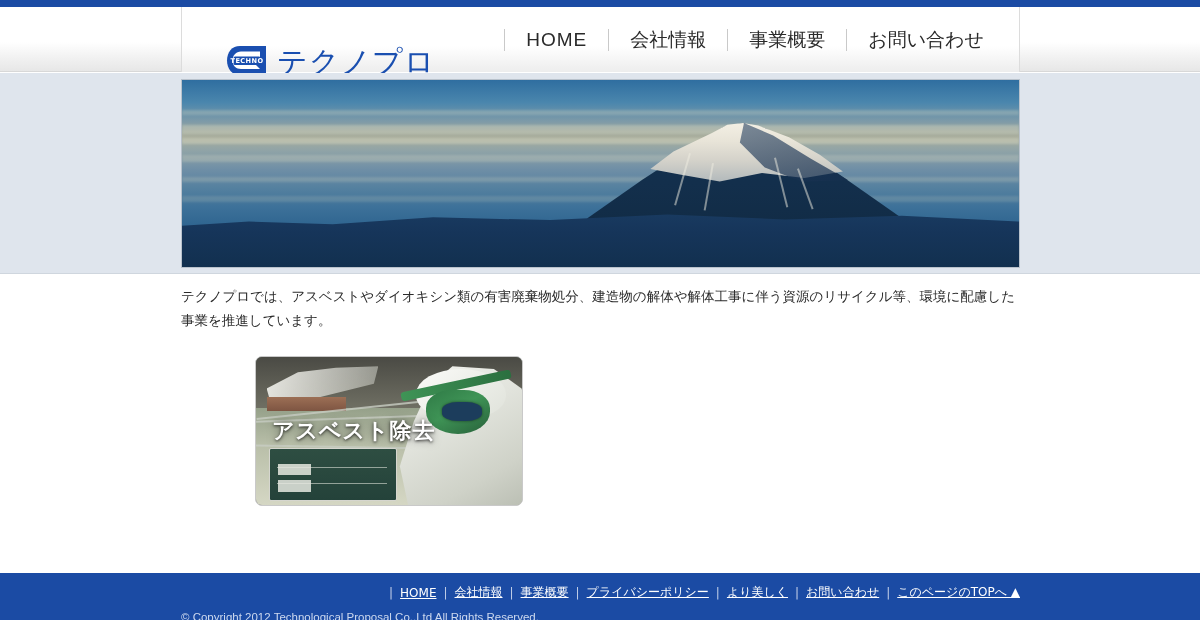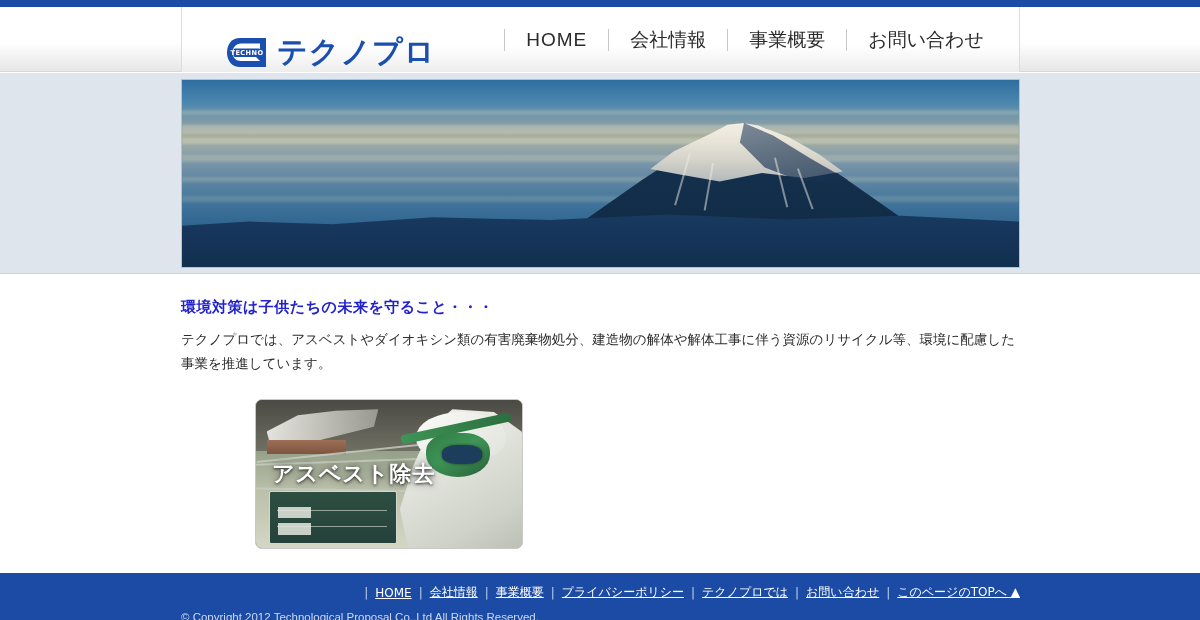--- a/index.html
+++ b/index.html
@@ -52,37 +52,37 @@
     background: linear-gradient(to bottom, #ffffff 0%, #ffffff 60%, #f6f6f6 80%, #ededed 100%);
     border-left: 1px solid #dcdcdc;
     border-right: 1px solid #dcdcdc;
     display: flex;
     align-items: center;
   }
 
   
   .logo {
     display: flex;
-    align-items: flex-start;
+    align-items: flex-end;
     margin-left: 44px;
     height: 40px;
     margin-top: 34px;
   }
   .logo-mark {
     width: 44px;
     height: 32px;
     position: relative;
     flex: none;
   }
   .logo-mark svg { display: block; }
   .logo-text {
     margin-left: 7px;
     font-family: "DejaVu Sans", sans-serif;
     font-size: 30px;
-    font-weight: bold;
+    font-weight: normal;
     color: #1a4fb0;
     letter-spacing: 1px;
     line-height: 1;
   }
 
   
   .nav {
     display: flex;
     align-items: center;
     margin-left: auto;
@@ -508,21 +508,20 @@
       <div class="fuji-streak fs4"></div>
     </div>
 
     <div class="ridge"></div>
 
   </div>
 
   <div class="main">
     <div class="main-inner">
 
-      <h2 class="lead-title">環境対策は子供たちの未来を守ること・・・</h2>
       <p class="lead-body">テクノプロでは、アスベストやダイオキシン類の有害廃棄物処分、建造物の解体や解体工事に伴う資源のリサイクル等、環境に配慮した事業を推進しています。</p>
 
       <div class="cards">
 
         <div class="card">
           <div class="asb-bg"></div>
           <div class="asb-ceiling"></div>
           <div class="asb-spray"></div>
           <div class="asb-brick"></div>
           <div class="asb-pipe asb-p1"></div>
@@ -552,21 +551,21 @@
     <div class="footer-links">
       <span class="f-sep">|</span>
       <span class="f-link">HOME</span>
       <span class="f-sep">|</span>
       <span class="f-link">会社情報</span>
       <span class="f-sep">|</span>
       <span class="f-link">事業概要</span>
       <span class="f-sep">|</span>
       <span class="f-link">プライバシーポリシー</span>
       <span class="f-sep">|</span>
-      <span class="f-link">テクノプロでは</span>
+      <span class="f-link">より美しく</span>
       <span class="f-sep">|</span>
       <span class="f-link">お問い合わせ</span>
       <span class="f-sep">|</span>
       <span class="f-link">このページのTOPへ ▲</span>
     </div>
 
     <div class="copyright">© Copyright 2012 Technological Proposal Co.,Ltd All Rights Reserved.</div>
   </div>
 
 </div>

